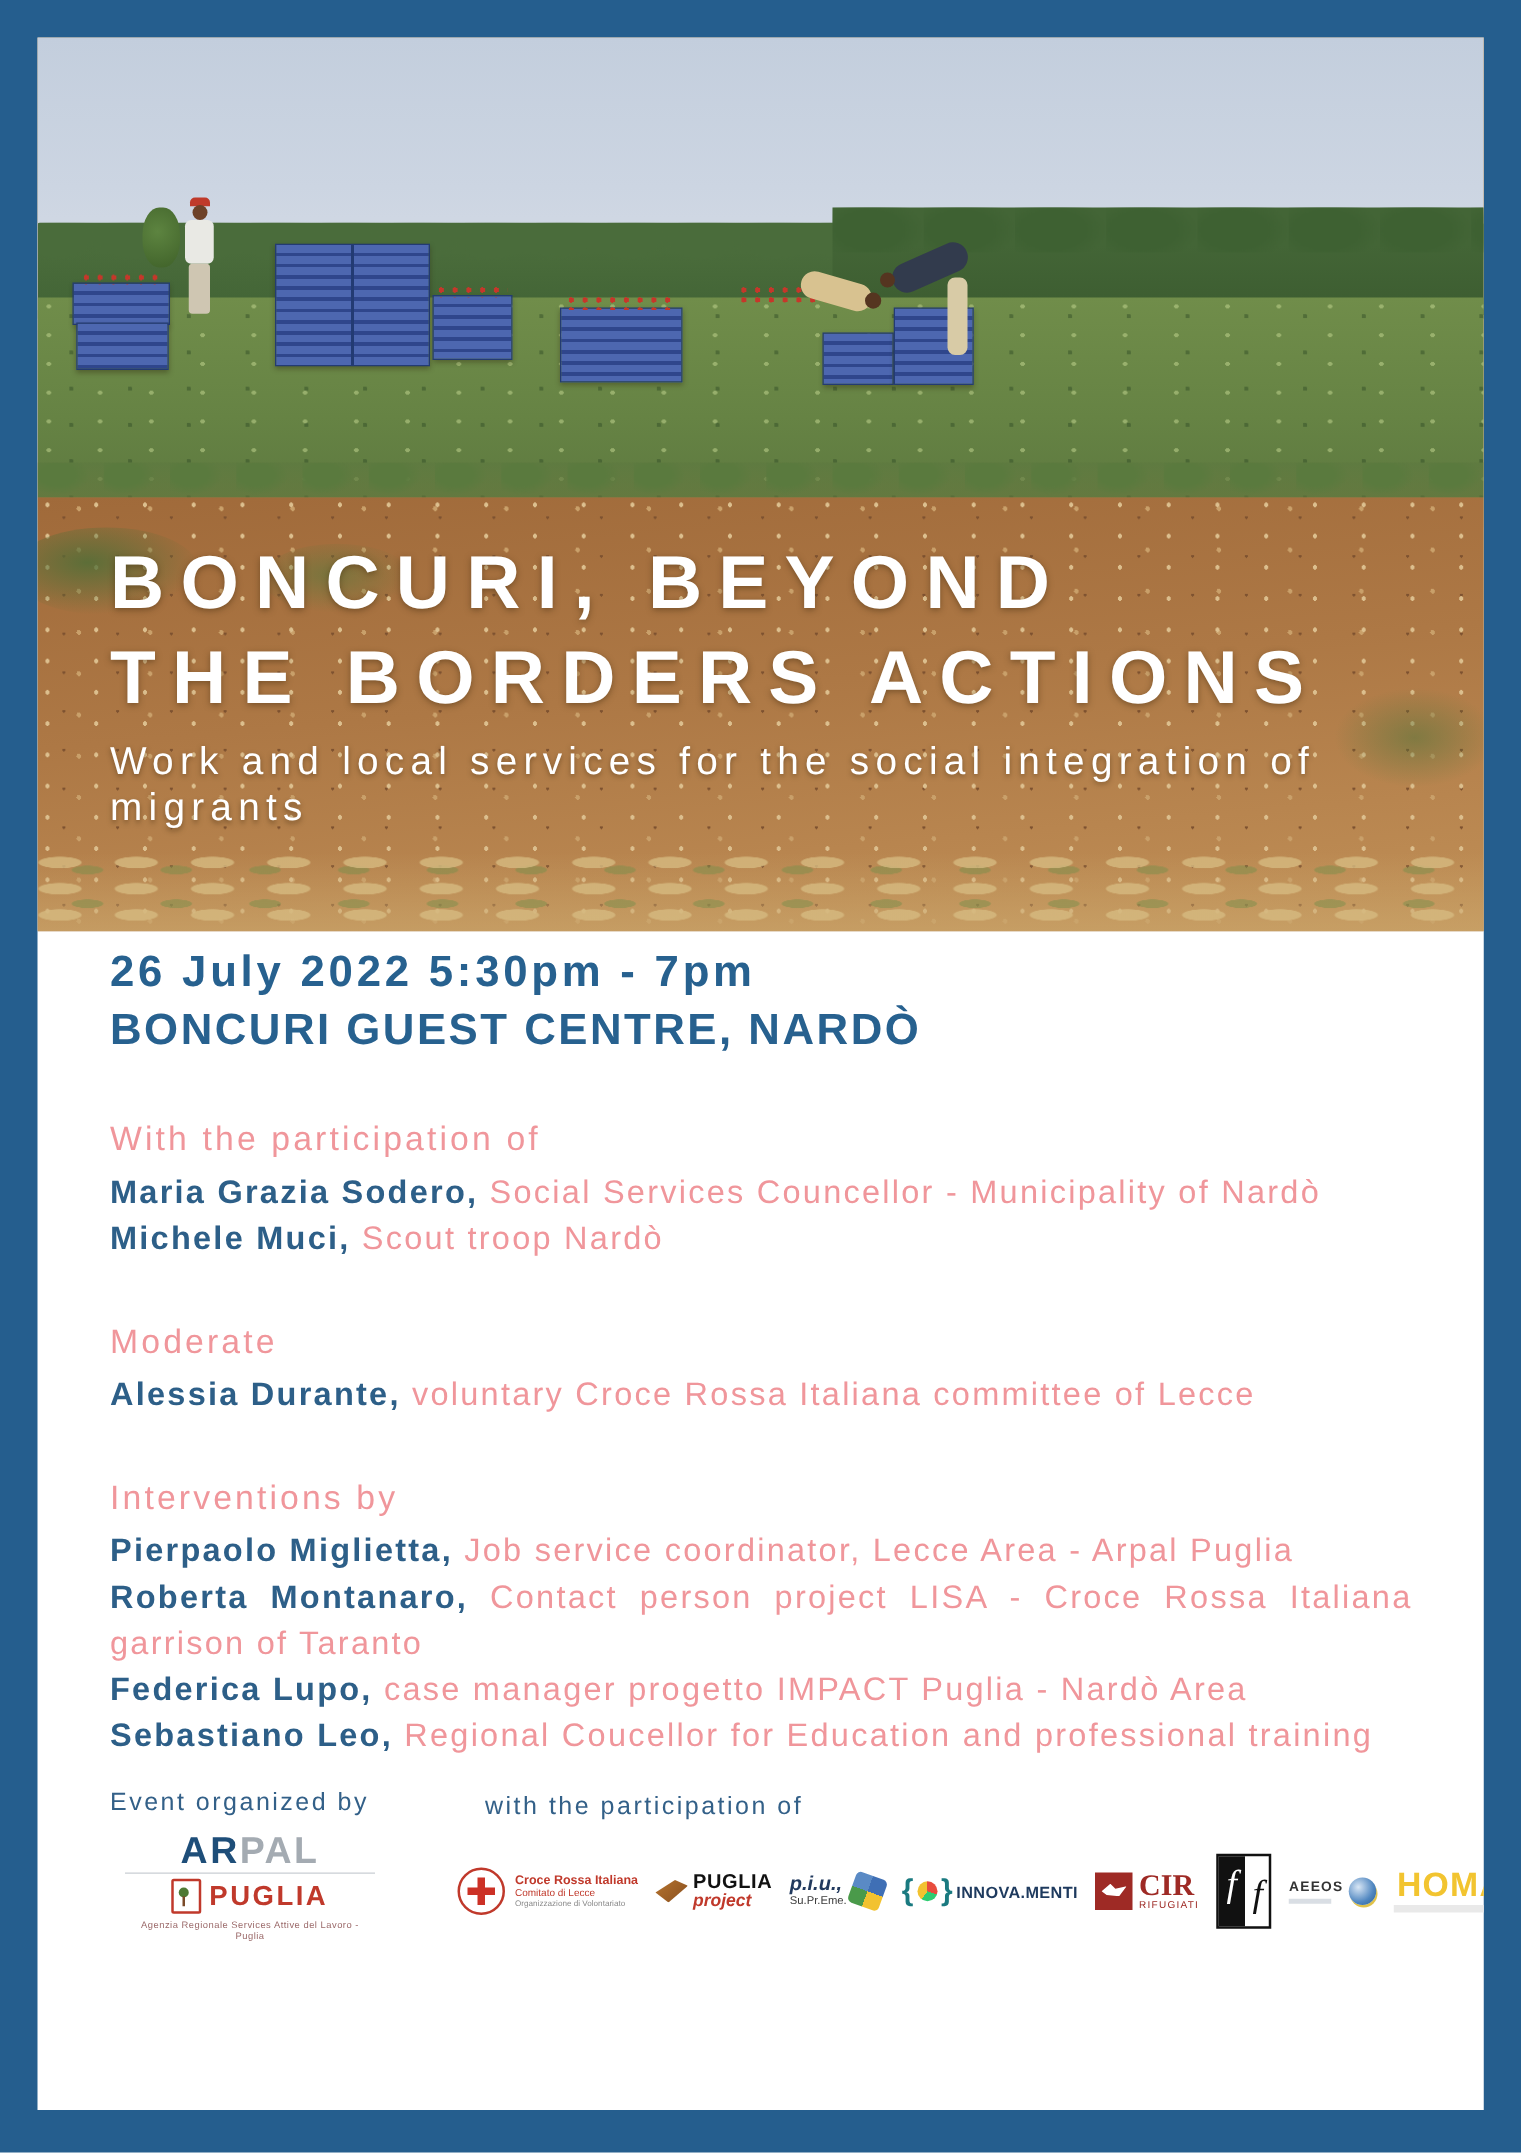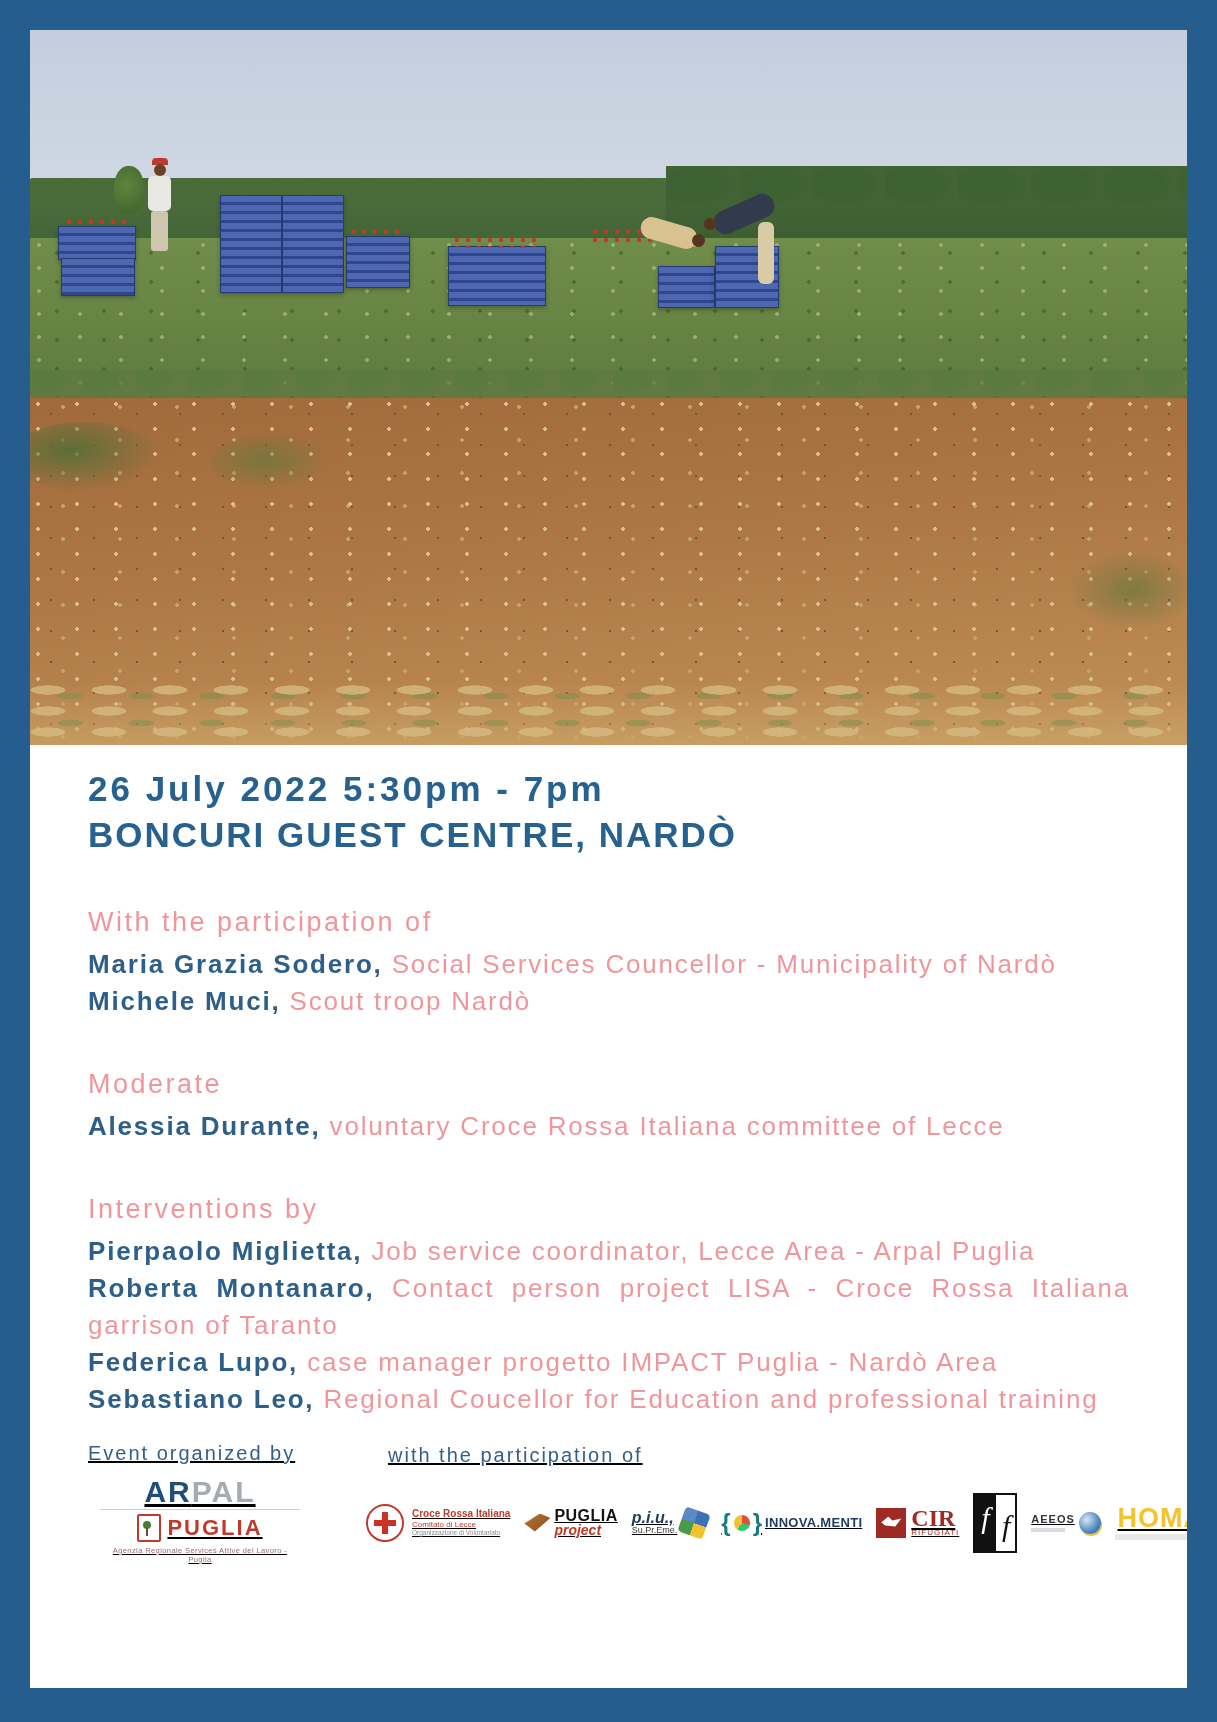--- a/index.html
+++ b/index.html
@@ -63,30 +63,30 @@
   .w-head{position:absolute;border-radius:50%;background:#553520;}
   .w-pants{position:absolute;border-radius:6px;background:#d8cba6;}
   .hero-text{position:absolute;left:58px;right:20px;top:398px;color:#ffffff;}
   .title-line{
     font-size:60px;font-weight:600;letter-spacing:13px;line-height:76px;
     text-shadow:0 2px 5px rgba(70,45,15,.5);white-space:nowrap;}
   .subtitle{
     margin-top:10px;font-size:31px;font-weight:500;letter-spacing:5px;line-height:37px;
     max-width:1055px;text-shadow:0 2px 4px rgba(70,45,15,.5);}
   
-  .body-text{padding:21px 57px 0 58px;}
+  .body-text{padding:10px 57px 0 58px;}
   .date-line{color:#27618f;font-size:35px;font-weight:700;letter-spacing:3px;line-height:46px;}
   .venue-line{color:#27618f;font-size:35px;font-weight:700;letter-spacing:2px;line-height:46px;}
   .section{margin-top:46px;}
   .section-heading{color:#f0969b;font-size:27px;font-weight:400;letter-spacing:2.5px;line-height:36px;margin-bottom:6px;}
   .entry{margin:0;text-align:justify;font-size:26px;line-height:37px;letter-spacing:1.8px;}
   .entry .name{color:#2d5f88;font-weight:700;}
   .entry .role{color:#f0969b;font-weight:500;}
   
-  .footer{display:flex;margin-top:24px;align-items:center;text-decoration:underline;}
+  .footer{display:flex;margin-top:24px;align-items:flex-end;}
   .org-col{width:300px;flex:0 0 auto;}
   .part-col{flex:1;}
   .footer-label{color:#336088;font-size:20px;font-weight:500;letter-spacing:2px;}
   .arpal{margin-top:12px;margin-left:12px;width:200px;text-align:center;}
   .arpal-word{font-size:30px;font-weight:700;letter-spacing:2px;line-height:30px;}
   .arpal-word .ar{color:#1e4e79;} .arpal-word .pal{color:#a4abb2;}
   .arpal-row2{display:flex;align-items:center;justify-content:center;gap:6px;margin-top:2px;
     border-top:1px solid #c9ced3;padding-top:4px;}
   .arpal-crest{width:20px;height:24px;border:2px solid #c0392b;border-radius:2px;position:relative;background:#fff;}
   .arpal-crest::before{content:"";position:absolute;left:4px;top:5px;width:8px;height:8px;border-radius:50%;background:#4e7a35;}
@@ -177,20 +177,25 @@
     <div style="position:absolute;left:610px;top:178px;width:80px;height:60px;">
       <div class="w-torso" style="left:0;top:14px;width:58px;height:22px;background:#d8c290;transform:rotate(16deg);"></div>
       <div class="w-head" style="left:52px;top:26px;width:13px;height:13px;"></div>
     </div>
     <div style="position:absolute;left:676px;top:156px;width:90px;height:110px;">
       <div class="w-pants" style="left:52px;top:36px;width:16px;height:62px;"></div>
       <div class="w-torso" style="left:6px;top:16px;width:64px;height:24px;background:#323b4d;transform:rotate(-24deg);"></div>
       <div class="w-head" style="left:-2px;top:32px;width:12px;height:12px;"></div>
     </div>
 
+    <div class="hero-text">
+      <div class="title-line">BONCURI, BEYOND</div>
+      <div class="title-line">THE BORDERS ACTIONS</div>
+      <div class="subtitle">Work and local services for the social integration of migrants</div>
+    </div>
   </div>
 
   <div class="body-text">
     <div class="date-block">
       <div class="date-line">26 July 2022 5:30pm - 7pm</div>
       <div class="venue-line">BONCURI GUEST CENTRE, NARDÒ</div>
     </div>
 
     <div class="section">
       <div class="section-heading">With the participation of</div>

